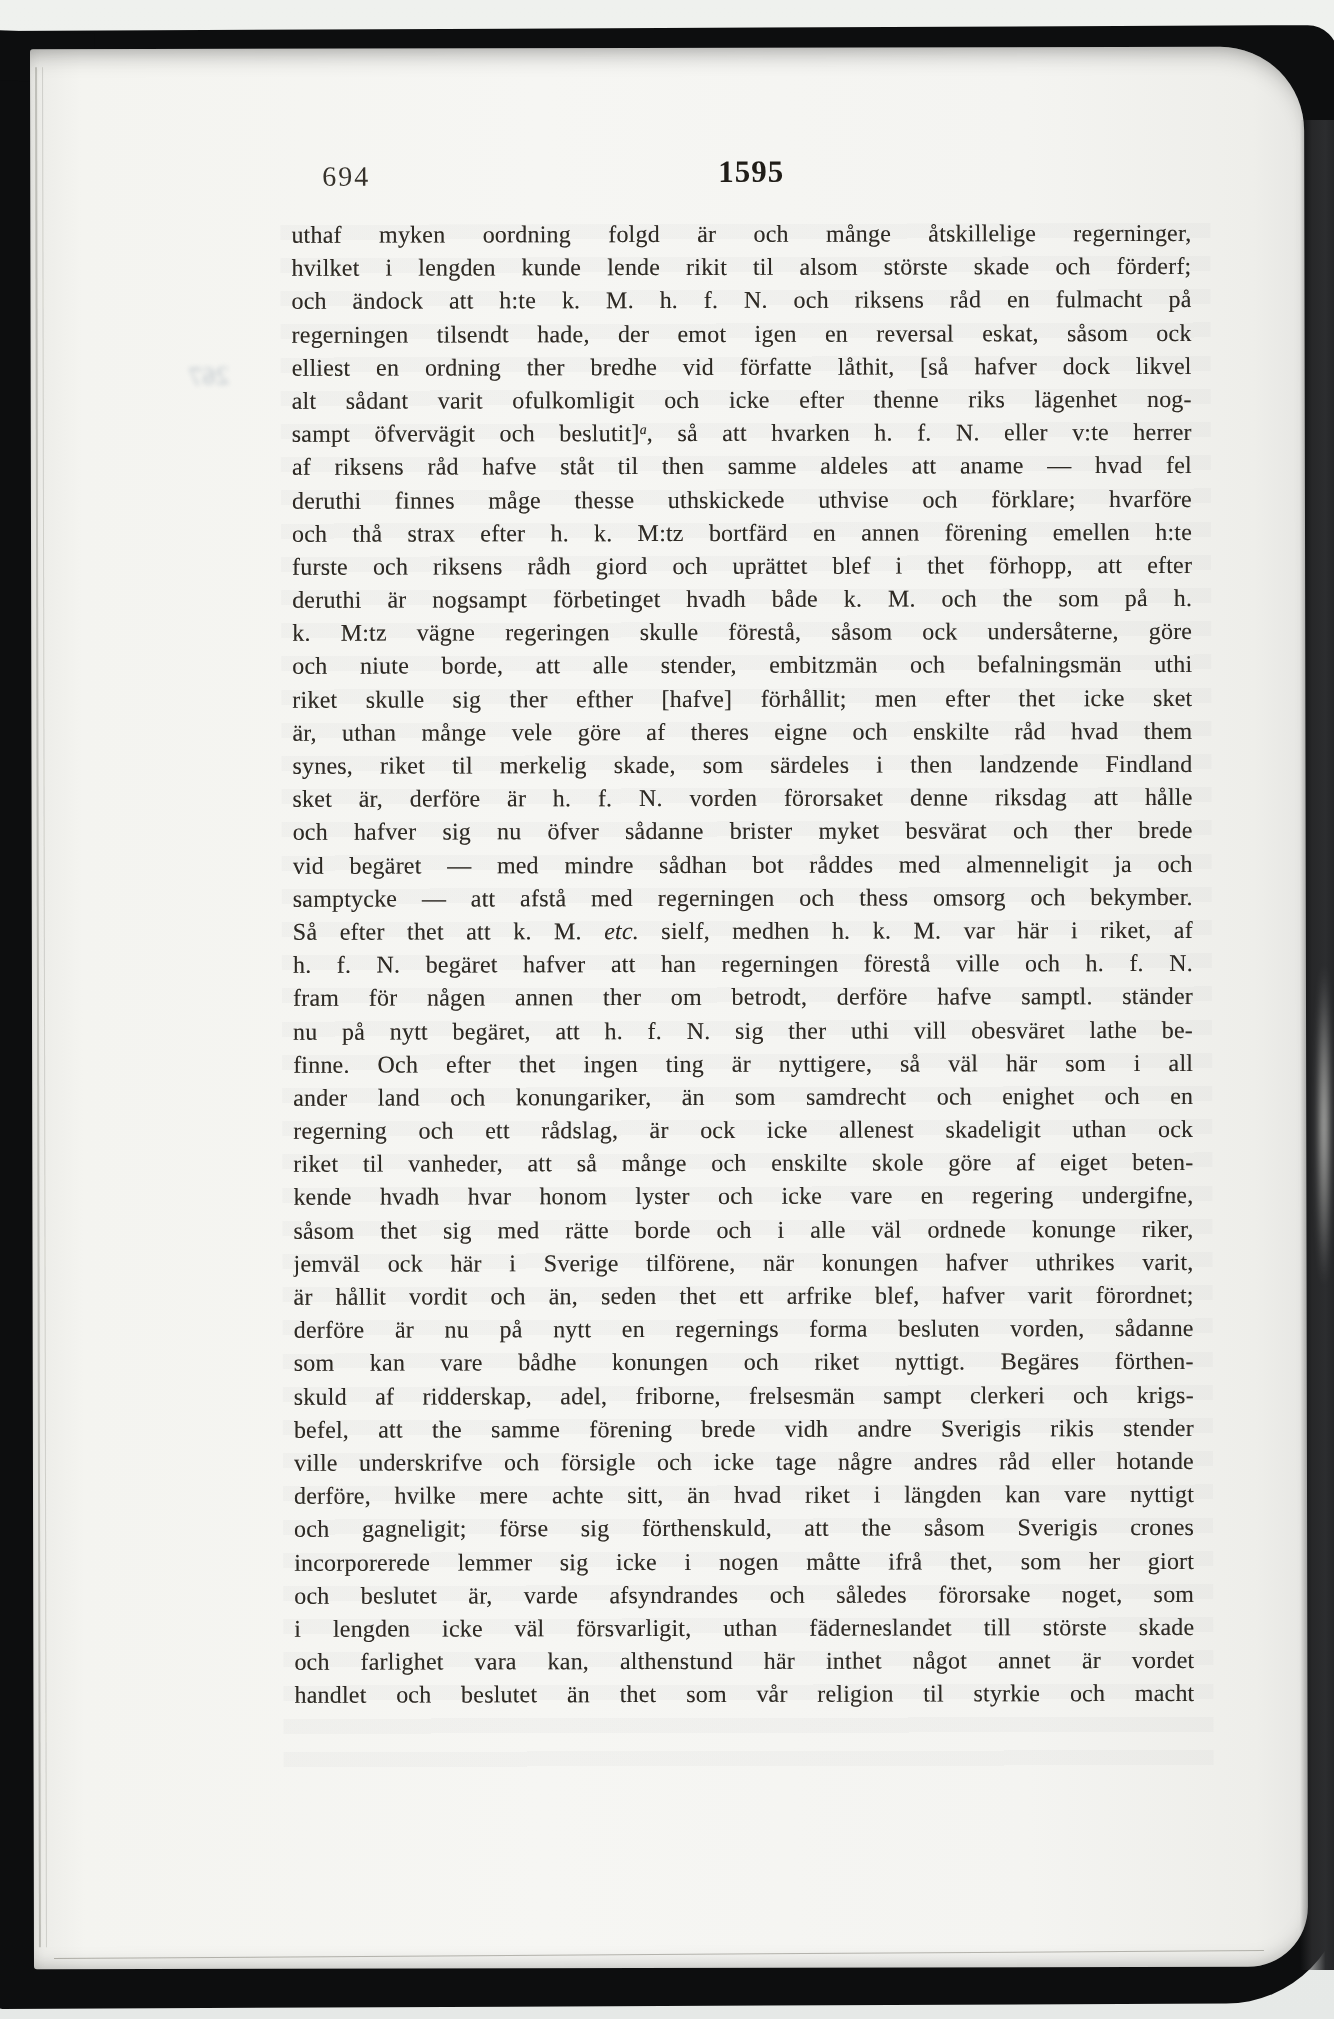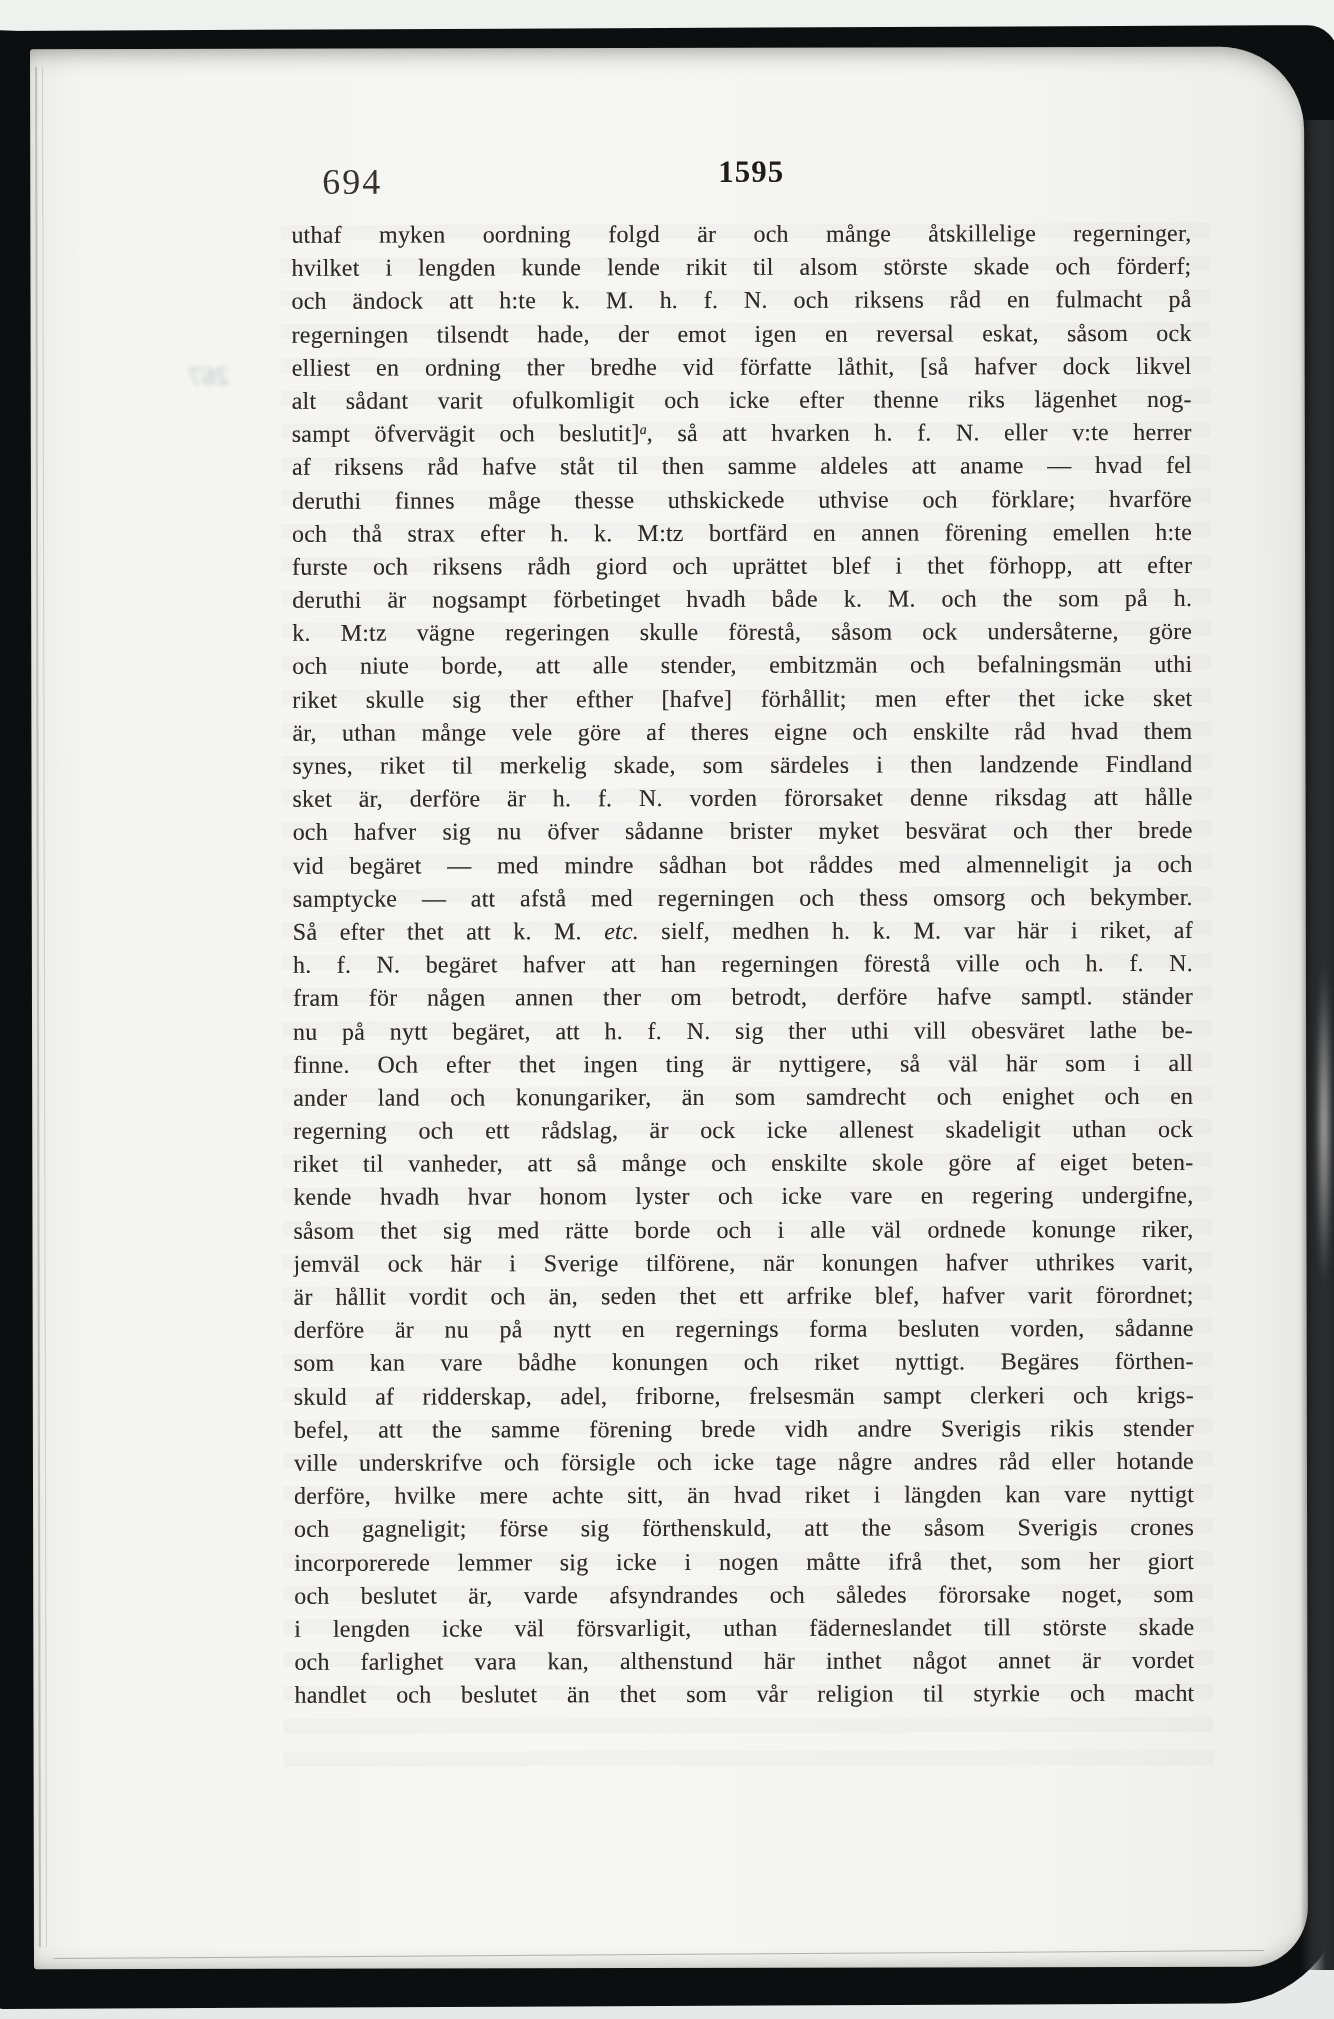--- a/index.html
+++ b/index.html
@@ -46,21 +46,21 @@
     position:absolute;right:0;top:120px;width:34px;height:1850px;
     background:linear-gradient(to right,rgba(40,40,42,0) 0%,rgba(60,60,62,.55) 35%,#2c2d2f 75%,#242527 100%);
   }
   .curl-highlight{
     position:absolute;right:2px;top:840px;width:16px;height:330px;
     background:radial-gradient(ellipse at center,rgba(235,235,230,.75) 0%,rgba(235,235,230,0) 70%);
     filter:blur(3px);
   }
   
   .page-number{
-    position:absolute;left:292px;top:112px;font-size:36px;color:#37332c;
+    position:absolute;left:292px;top:112px;font-size:28px;color:#37332c;
     letter-spacing:2px;
   }
   .year{
     position:absolute;left:688px;top:106px;font-size:31px;font-weight:bold;
     color:#201d18;letter-spacing:1px;text-align:center;
   }
   
   .ghost-mark{
     position:absolute;left:158px;top:312px;font-size:27px;font-weight:bold;
     color:#7f8fa0;opacity:.32;transform:scaleX(-1) rotate(2deg);

